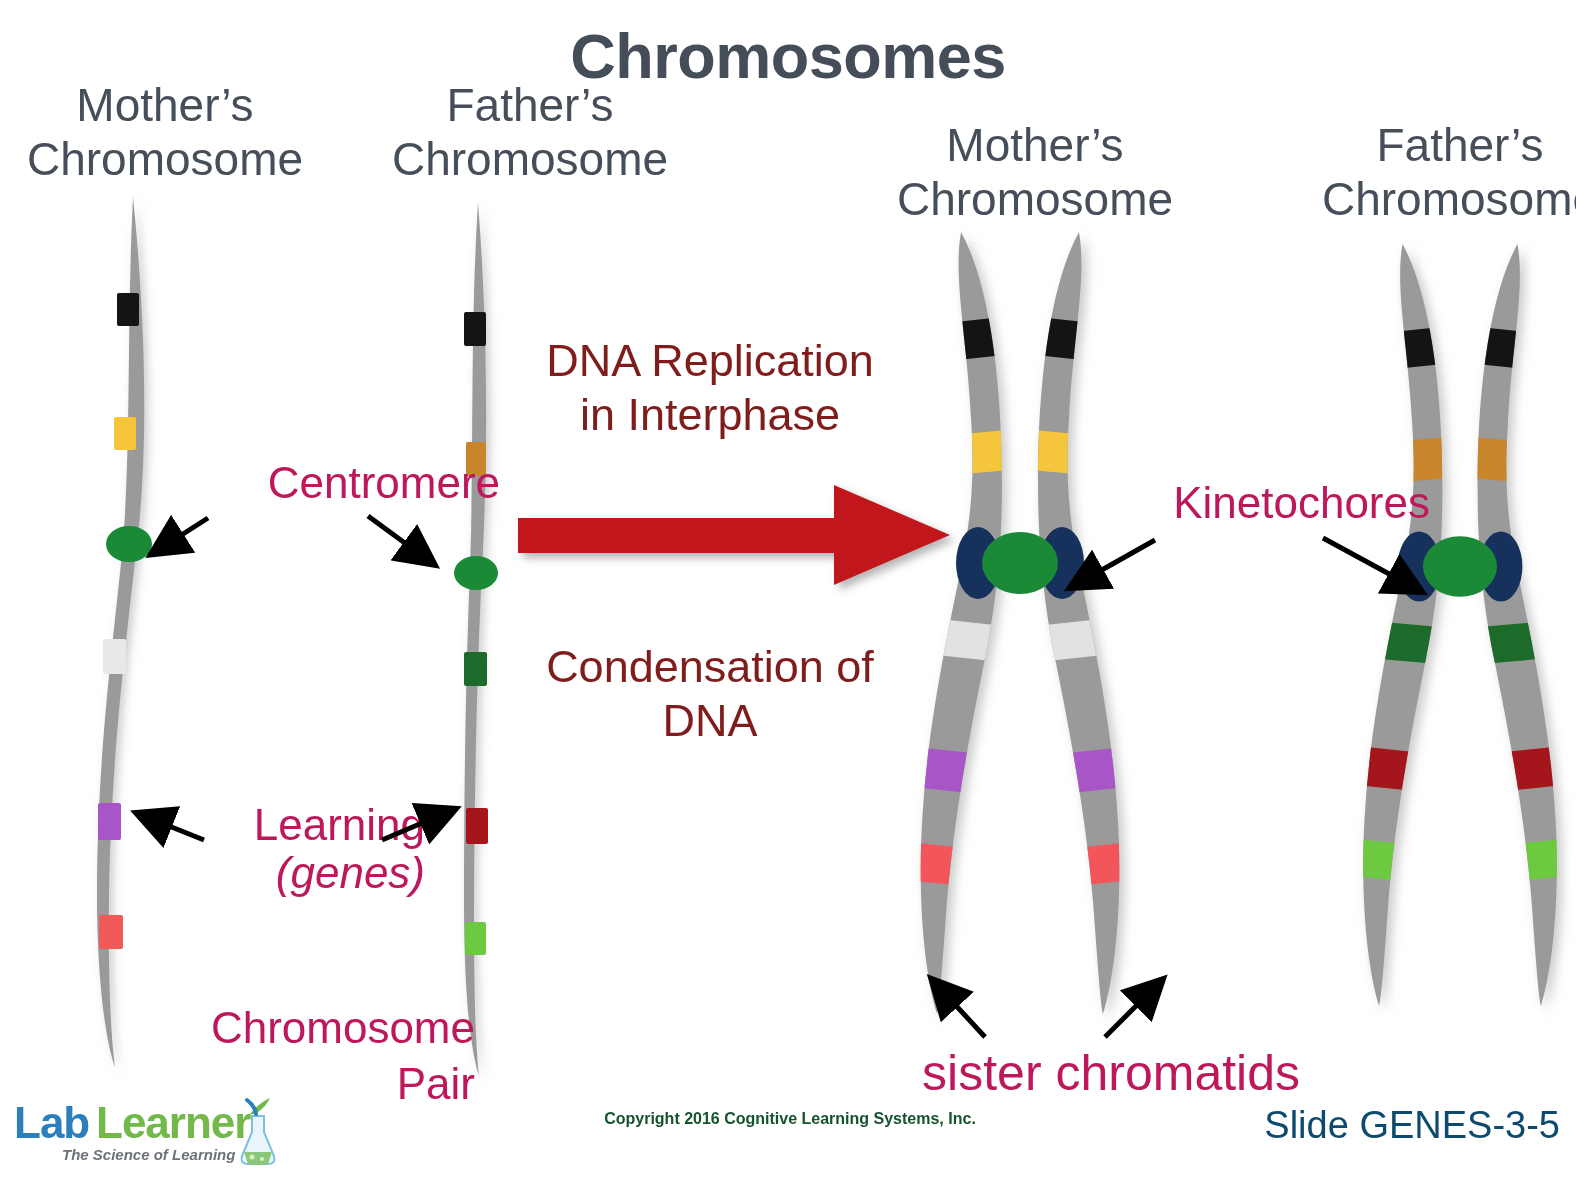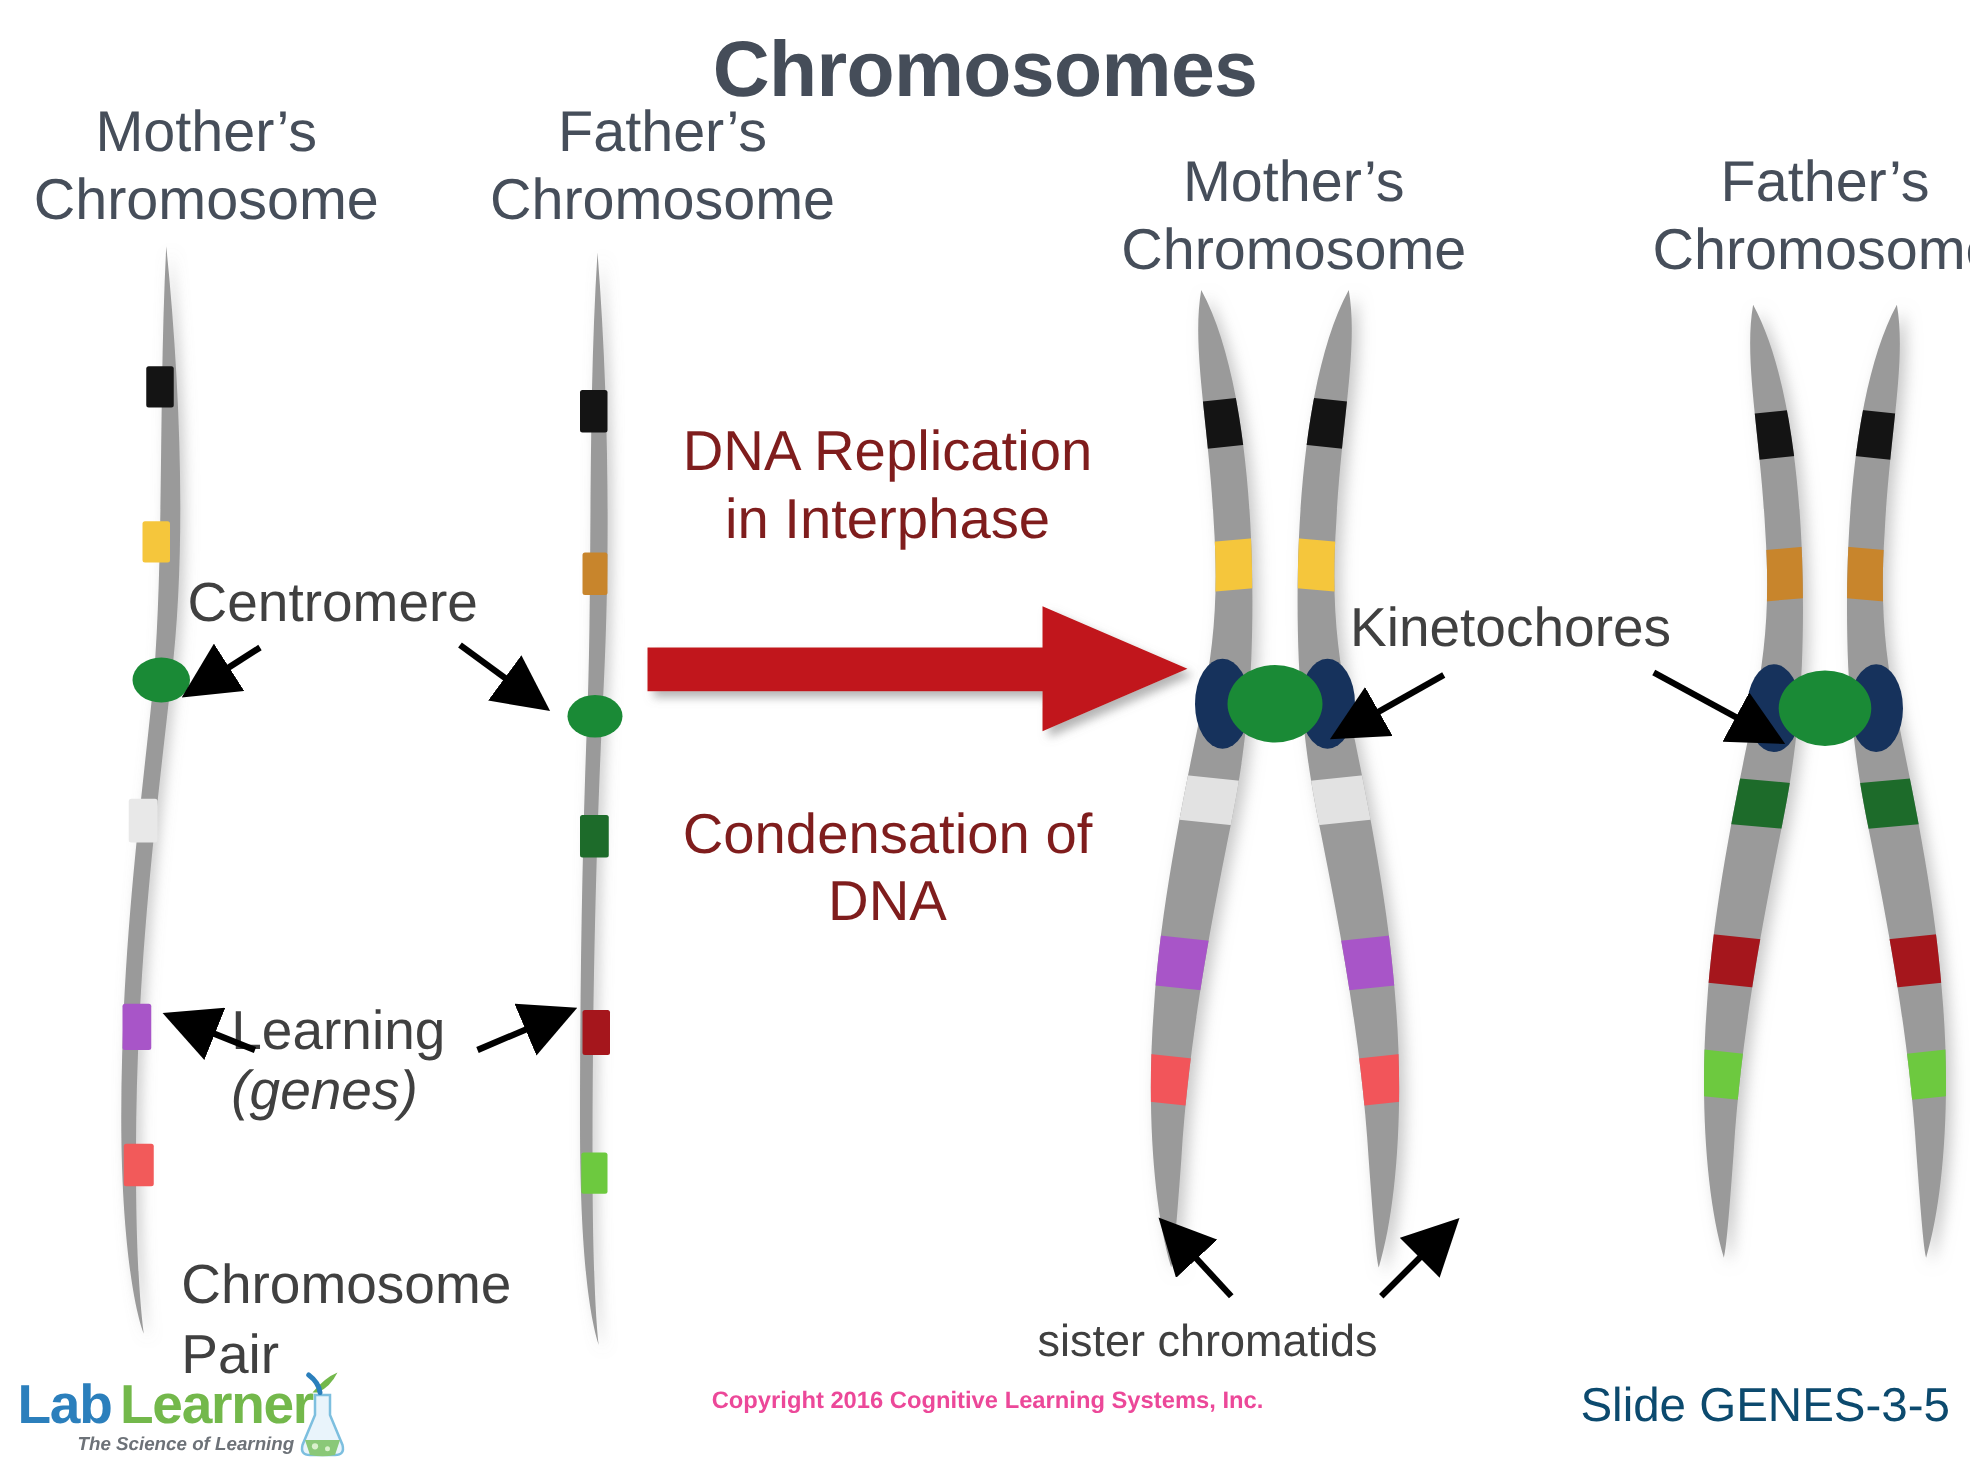--- a/index.html
+++ b/index.html
@@ -31,39 +31,39 @@
   .chrom-heading {
     text-align: center;
     font-size: 46px;
     line-height: 54px;
     color: #464e5a;
     white-space: pre-line;
   }
 
   
   .label-dark {
-    color: #404040;
+    color: #be185d;
     font-size: 44px;
     line-height: 50px;
-    text-align: left;
+    text-align: right;
   }
   .label-red {
     color: #7f1d1d;
     font-size: 45px;
     line-height: 54px;
     text-align: center;
     white-space: pre-line;
   }
   .italic { font-style: italic; }
 
   
   #copyright {
-    font-size: 19px;
+    font-size: 16px;
     font-weight: bold;
-    color: #ec4899;
+    color: #14532d;
     text-align: center;
   }
   #slide-number {
     font-size: 38px;
     color: #0c4a6e;
     text-align: right;
   }
 
   
   #lablearner-logo { left: 14px; top: 1094px; width: 270px; height: 78px; }
@@ -286,21 +286,21 @@
   </svg>
 </div>
 
 <div class="abs" style="left:915px; top:975px;">
   <svg width="290" height="75" viewBox="0 0 290 75">
     <line x1="70" y1="62" x2="22" y2="10" stroke="#000" stroke-width="5" marker-end="url(#ah)"></line>
     <line x1="190" y1="62" x2="242" y2="10" stroke="#000" stroke-width="5" marker-end="url(#ah)"></line>
   </svg>
 </div>
 
-<div class="abs label-dark" style="left:830px; top:1048px; width:470px; font-size:36px;">sister chromatids</div>
+<div class="abs label-dark" style="left:830px; top:1048px; width:470px; font-size:50px;">sister chromatids</div>
 
 <div class="abs" id="lablearner-logo">
   <svg width="270" height="78" viewBox="0 0 270 78">
     <text class="logo-word logo-lab" x="0" y="44">Lab</text>
     <text class="logo-word logo-learner" x="82" y="44">Learner</text>
     <text class="logo-tag" x="48" y="66">The Science of Learning</text>
 
     <g>
       <path d="M 238 22 L 238 38 L 228 62 Q 226 70 234 70 L 254 70 Q 262 70 260 62 L 250 38 L 250 22 Z" fill="#e9f4fb" stroke="#7dbfdf" stroke-width="2"></path>
       <path d="M 230 58 L 258 58 L 254 70 Q 244 72 234 70 Z" fill="#8ac878"></path>

